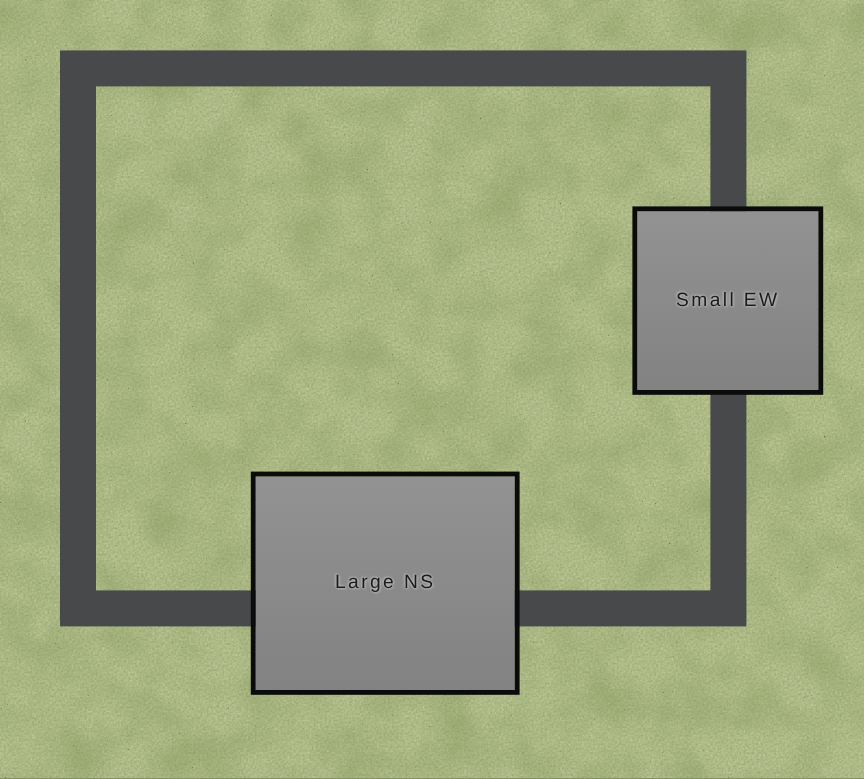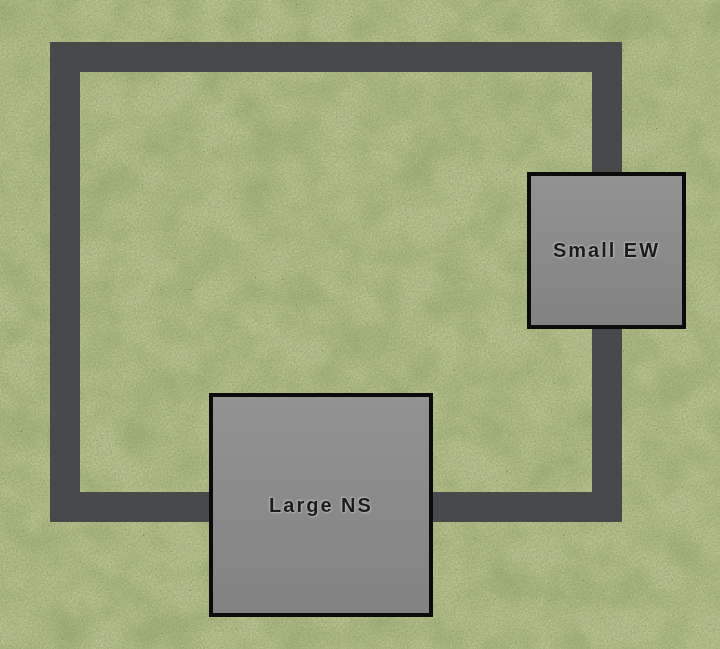--- a/index.html
+++ b/index.html
@@ -46,26 +46,26 @@
     display: flex;
     align-items: center;
     justify-content: center;
   }
   .building-small-ew {
     left: 527px; top: 172px;
     width: 159px; height: 157px;
   }
   .building-large-ns {
     left: 209px; top: 393px;
-    width: 224px; height: 224px;
+    width: 224px; height: 186px;
   }
   .building-label {
     color: var(--label-text);
-    font-size: 20px;
-    font-weight: 700;
+    font-size: 16px;
+    font-weight: 400;
     letter-spacing: 2px;
     white-space: nowrap;
     text-shadow:
       0 0 2px #bdbdbd,
       1px 1px 2px #b0b0b0,
       -1px -1px 2px #b0b0b0;
     user-select: none;
   }
 </style>
 </head>

